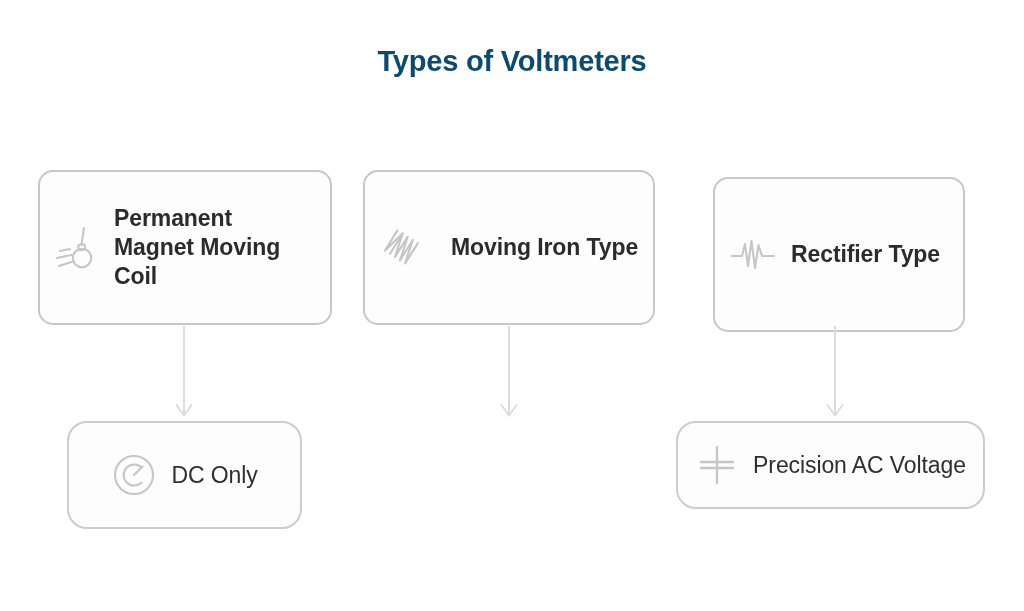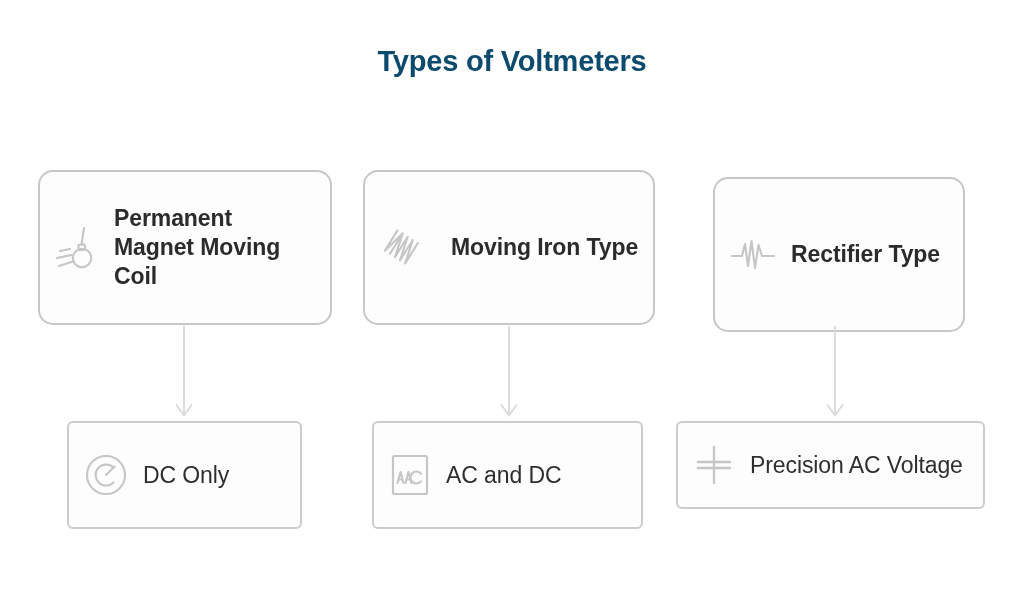--- a/index.html
+++ b/index.html
@@ -43,21 +43,22 @@
     display: flex;
     align-items: center;
     gap: 14px;
     padding: 16px 14px;
   }
   .card.top {
     border-color: #c7c7c7;
   }
   .card.bottom {
     border-color: #cccccc;
-    border-radius: 6px;
+    border-radius: 20px;
+    justify-content: center;
   }
   .card-icon {
     flex: 0 0 auto;
     display: flex;
     align-items: center;
     justify-content: center;
     color: #c6c6c6;
   }
   .card-label {
     color: #2b2b2b;
@@ -164,31 +165,20 @@
     <span class="card-icon">
       <svg width="46" height="46" viewBox="0 0 46 46" fill="none" stroke="#c6c6c6" stroke-width="2.1" stroke-linecap="round">
         <circle cx="23" cy="23" r="19"></circle>
         <path d="M30.5 15.5 A10.5 10.5 0 1 0 30.5 30.5"></path>
         <line x1="23" y1="23" x2="31.5" y2="14.5"></line>
       </svg>
     </span>
     <span class="card-label">DC Only</span>
   </div>
 
-  <div class="card bottom" id="card-acdc">
-    <span class="card-icon">
-      <svg width="44" height="46" viewBox="0 0 44 46" fill="none" stroke="#c6c6c6" stroke-width="2.2" stroke-linecap="round" stroke-linejoin="round">
-        <rect x="5" y="4" width="34" height="38" rx="1.5"></rect>
-        <path d="M9.5 31 L12.5 20 L15.5 31 M10.4 27.5 L14.6 27.5"></path>
-        <path d="M17.5 31 L20.5 20 L23.5 31 M18.4 27.5 L22.6 27.5"></path>
-        <path d="M33 21.6 A6 6 0 1 0 33 29.4"></path>
-      </svg>
-    </span>
-    <span class="card-label">AC and DC</span>
-  </div>
 
   <div class="card bottom" id="card-prec">
     <span class="card-icon">
       <svg width="44" height="46" viewBox="0 0 44 46" fill="none" stroke="#c6c6c6" stroke-width="2.3" stroke-linecap="round">
         <line x1="22" y1="5" x2="22" y2="41"></line>
         <line x1="6" y1="20" x2="38" y2="20"></line>
         <line x1="6" y1="26" x2="38" y2="26"></line>
       </svg>
     </span>
     <span class="card-label">Precision AC Voltage</span>

